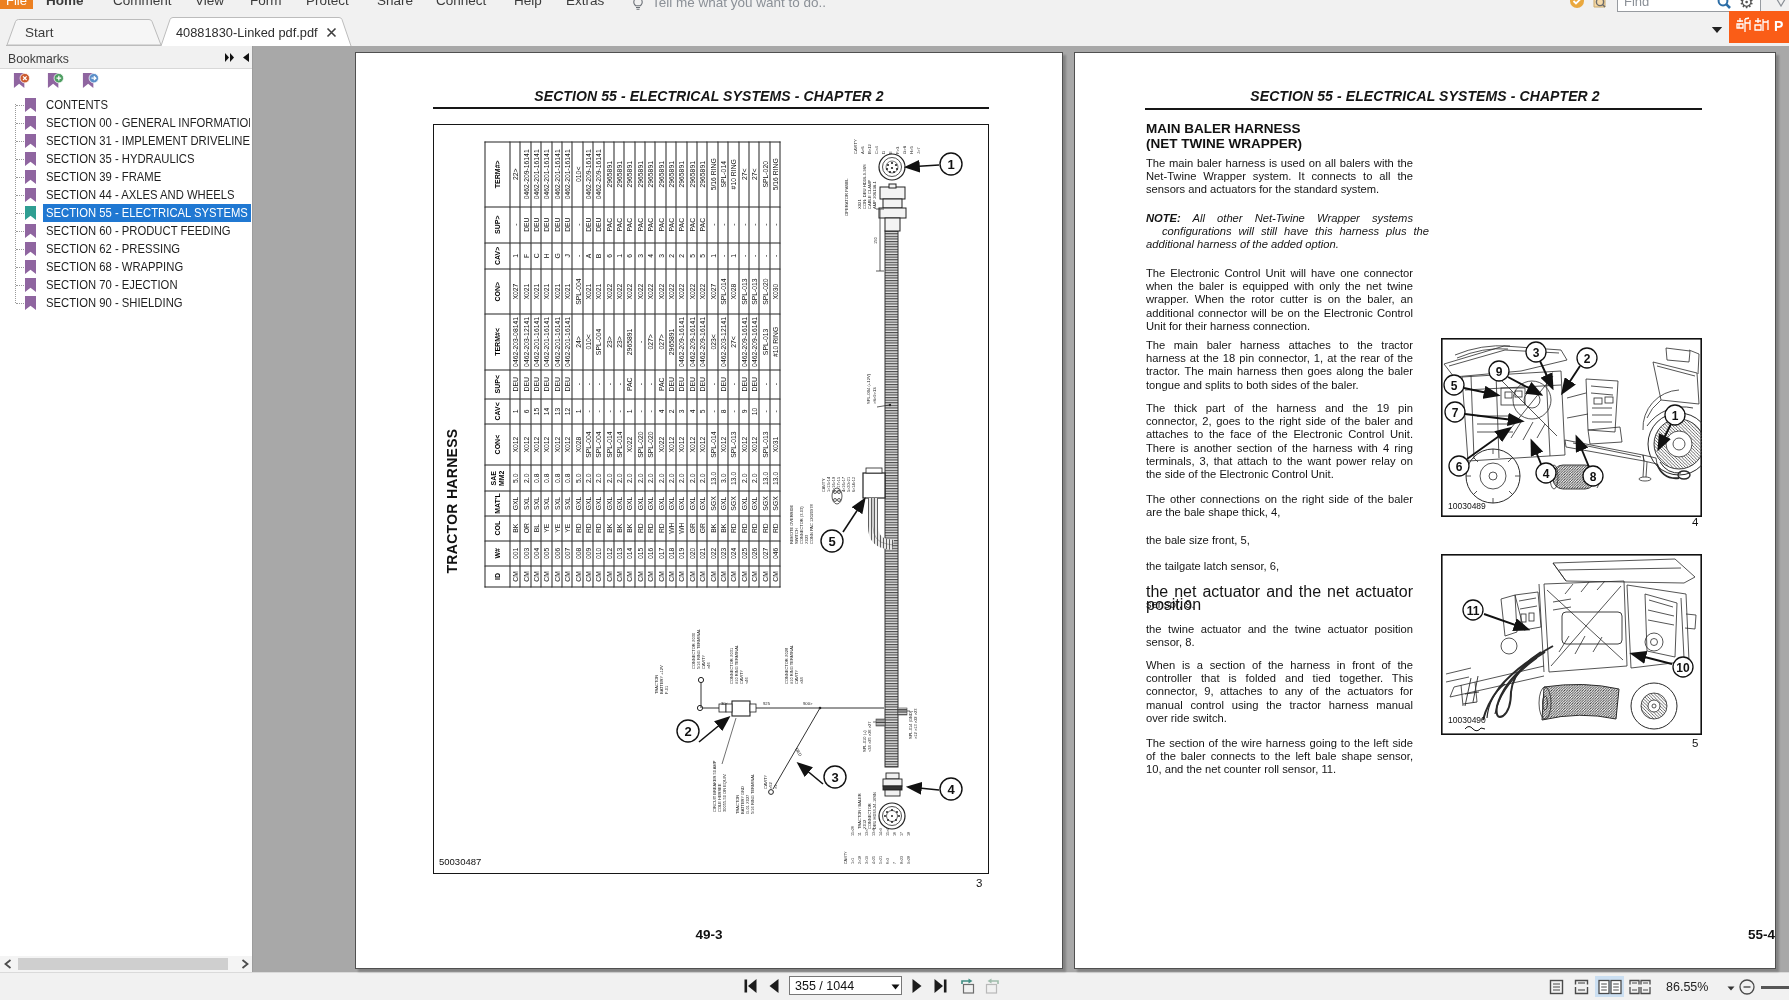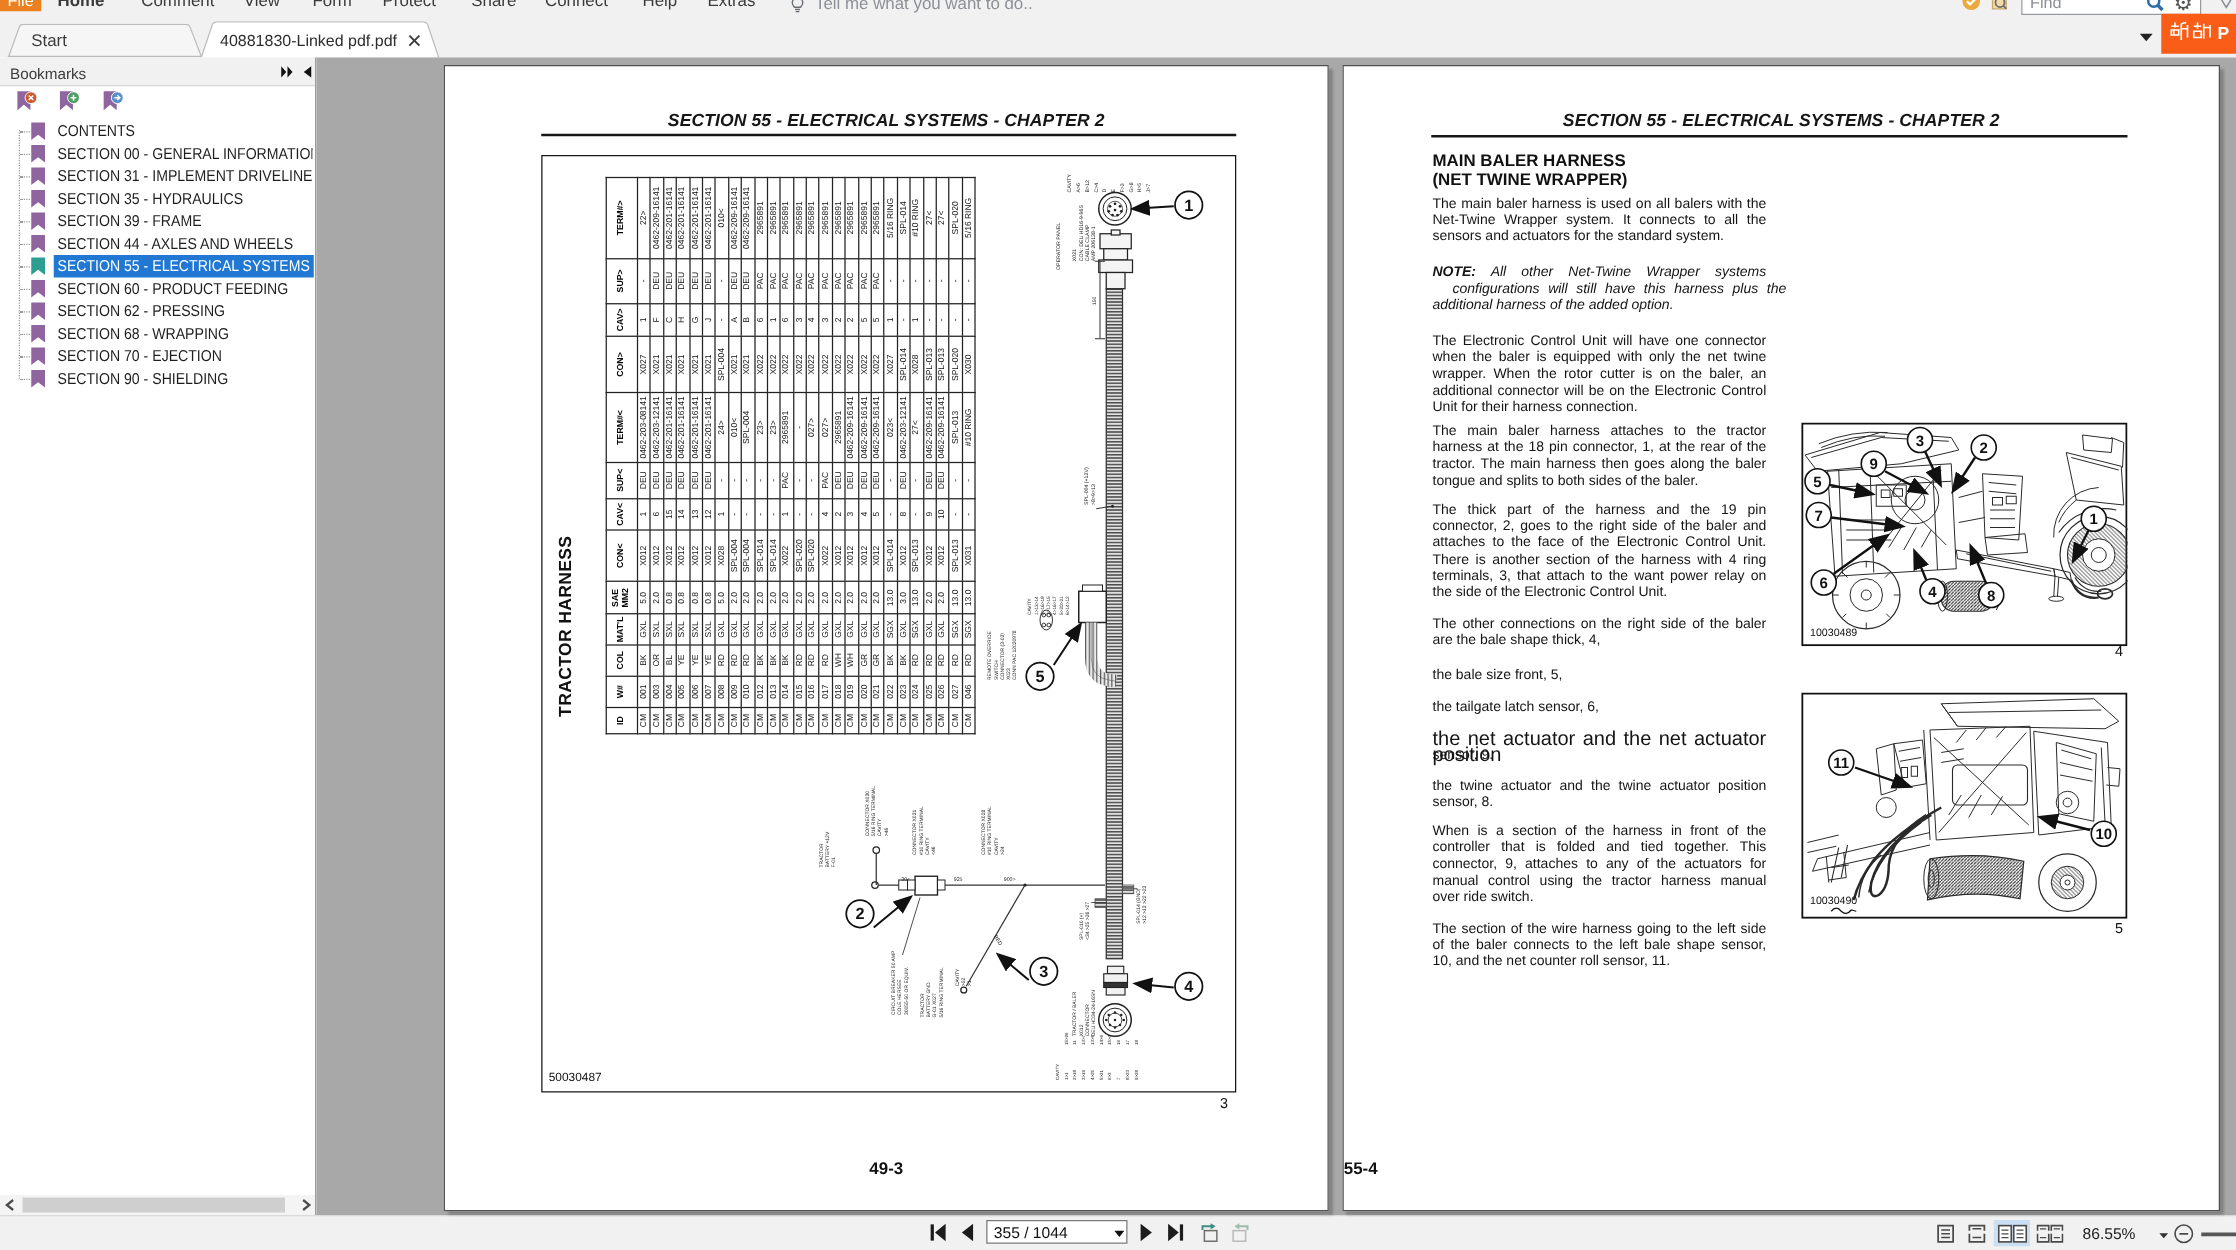--- a/index.html
+++ b/index.html
@@ -1180,14 +1180,14 @@
 <line x1="231" y1="110" x2="192" y2="100" stroke="#111" stroke-width="1.9" marker-end="url(#fa)"></line>
 <circle cx="242" cy="113" r="10" fill="#fff" stroke="#111" stroke-width="1.3"></circle>
         <text x="242" y="117.5">10</text>
 </g>
 <text x="7" y="169" font-size="8.5" fill="#111">10030490</text>
 <path d="M24 175 q4 -5 8 0 q4 4 8 -1 l4 1" stroke="#111" fill="none" stroke-width="1"></path>
 </svg>
 
 <div class="abs" style="left:617px;top:684px;font-size:11.5px;color:#111;">5</div>
 
-<div class="abs" style="left:0;top:874px;width:700px;text-align:left;font-size:13.5px;font-weight:700;color:#111;">55-4</div>
+<div class="abs" style="left:0;top:874px;width:700px;text-align:right;font-size:13.5px;font-weight:700;color:#111;">55-4</div>
 </div>
 
 </body></html>

